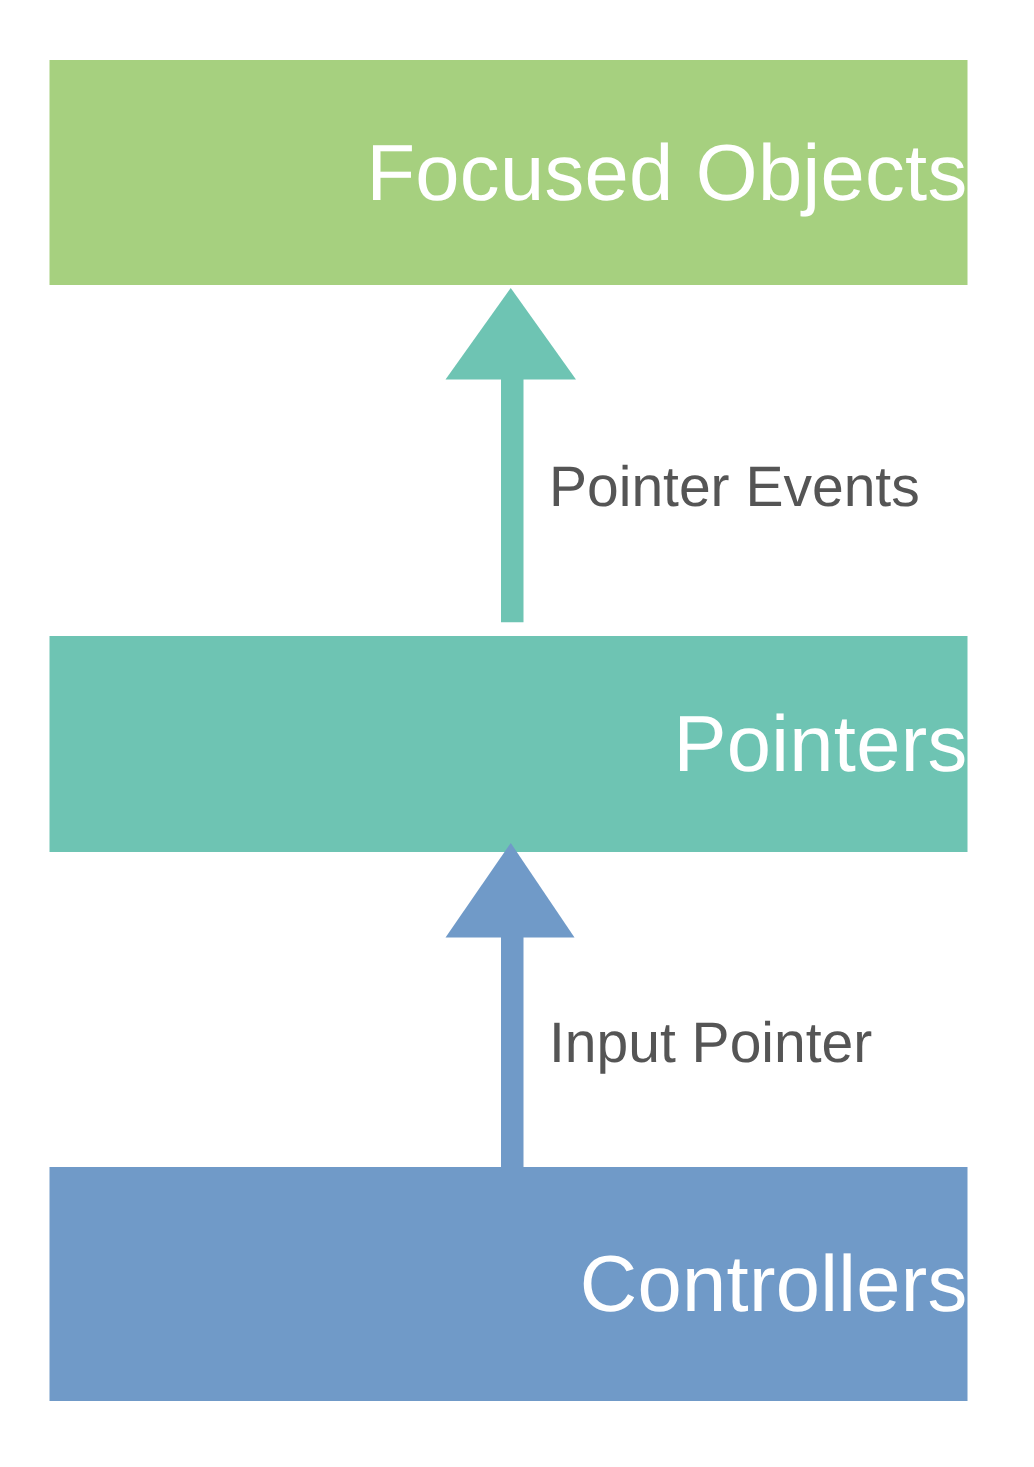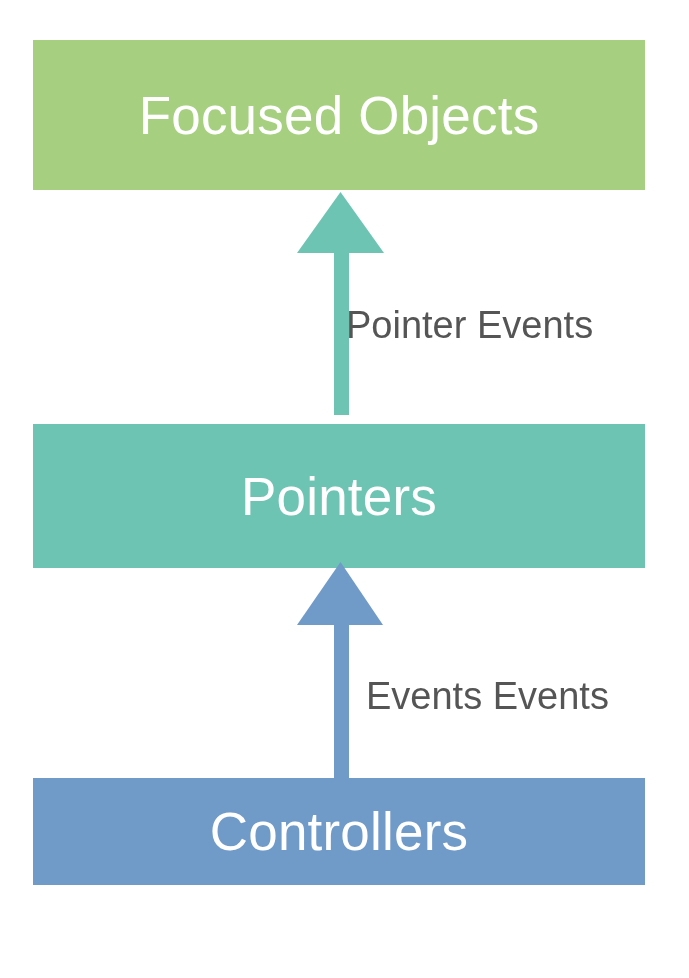--- a/index.html
+++ b/index.html
@@ -18,21 +18,21 @@
     overflow: hidden;
   }
 
   
   .node-box {
     position: absolute;
     left: 33px;
     width: 612px;
     display: flex;
     align-items: center;
-    justify-content: center;
+    justify-content: flex-end;
     box-sizing: border-box;
   }
   .node-label {
     color: #ffffff;
     font-family: "Liberation Sans", sans-serif;
     font-weight: 400;
     letter-spacing: 0.2px;
     line-height: 1;
     white-space: nowrap;
   }
@@ -46,21 +46,21 @@
 
   #box-pointers {
     top: 424px;
     height: 144px;
     background: #6ec4b3;
   }
   #box-pointers .node-label { font-size: 53px; }
 
   #box-controllers {
     top: 778px;
-    height: 107px;
+    height: 156px;
     background: #709ac8;
   }
   #box-controllers .node-label { font-size: 53px; }
 
   
   .arrow {
     position: absolute;
     left: 0;
     width: 689px;
     pointer-events: none;
@@ -79,21 +79,21 @@
   .edge-label {
     position: absolute;
     color: #555555;
     font-family: "Liberation Sans", sans-serif;
     font-weight: 400;
     font-size: 38px;
     line-height: 1;
     white-space: nowrap;
   }
   #label-pointer-events {
-    left: 346px;
+    left: 366px;
     top: 306px;
   }
   #label-input-events {
     left: 366px;
     top: 677px;
   }
 </style>
 </head>
 <body>
 
@@ -116,19 +116,19 @@
     <span class="node-label">Pointers</span>
   </div>
 
   <div class="arrow" id="arrow-input-events">
     <svg width="689" height="223" viewBox="0 0 689 223">
       <polygon points="340.5,5 383,68 297,68" fill="#709ac8"></polygon>
       <rect x="334" y="67" width="15" height="156" fill="#709ac8"></rect>
     </svg>
   </div>
 
-  <div class="edge-label" id="label-input-events">Events Events</div>
+  <div class="edge-label" id="label-input-events">Input Pointer</div>
 
   <div class="node-box" id="box-controllers">
     <span class="node-label">Controllers</span>
   </div>
 
 </div>
 
 </body></html>

